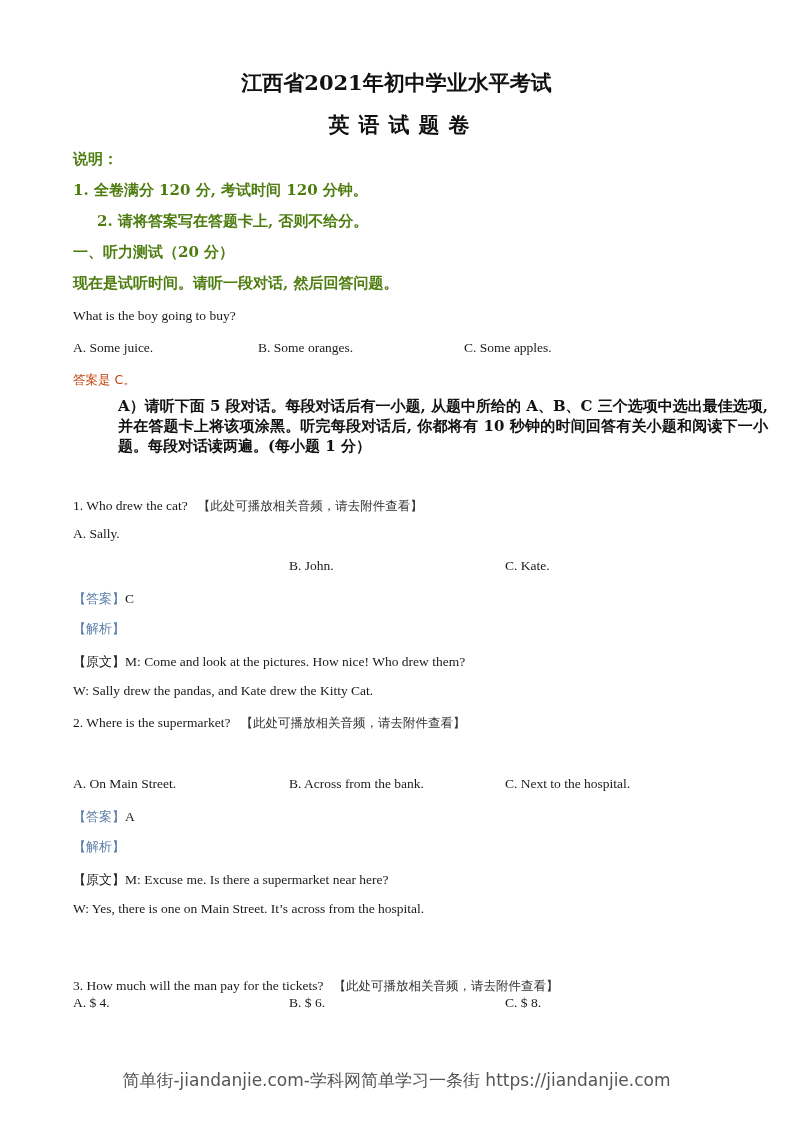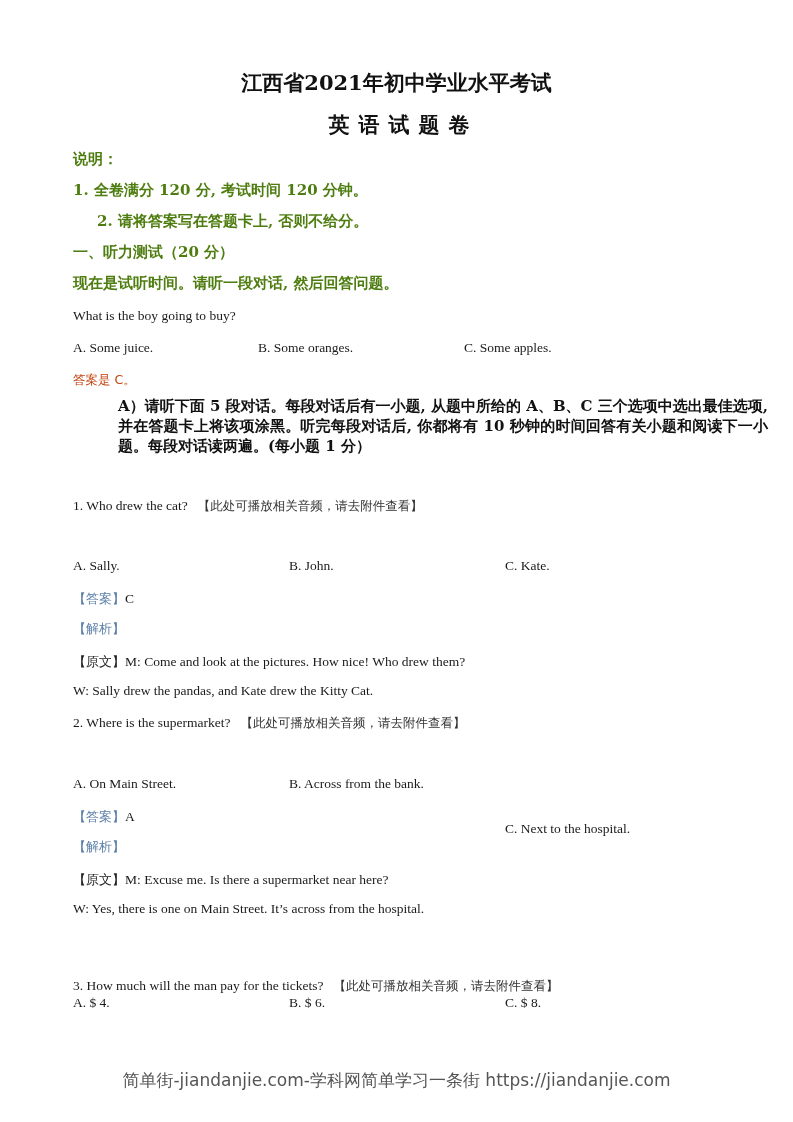--- a/index.html
+++ b/index.html
@@ -38,39 +38,39 @@
   <div class="abs opt" style="top:340px; left:258px;">B. Some oranges.</div>
   <div class="abs opt" style="top:340px; left:464px;">C. Some apples.</div>
   <div class="abs cn-plain" style="top:372px; left:73px;">答案是 C。</div>
 
   <div class="abs para" style="top:396px;">A）请听下面 5 段对话。每段对话后有一小题, 从题中所给的 A、B、C 三个选项中选出最佳选项, 并在答题卡上将该项涂黑。听完每段对话后, 你都将有 10 秒钟的时间回答有关小题和阅读下一小题。每段对话读两遍。(每小题 1 分）</div>
 
   <div class="abs" style="top:496px; left:73px;">
     <span class="opt">1. Who drew the cat?</span>
     <span class="note" style="margin-left:6px;">【此处可播放相关音频，请去附件查看】</span>
   </div>
-  <div class="abs opt" style="top:558px; left:73px;">A. Sally.</div>
+  <div class="abs opt" style="top:526px; left:73px;">A. Sally.</div>
   <div class="abs opt" style="top:558px; left:289px;">B. John.</div>
   <div class="abs opt" style="top:558px; left:505px;">C. Kate.</div>
   <div class="abs" style="top:589px; left:73px;">
     <span class="tag-blue">【答案】</span><span class="opt">C</span>
   </div>
   <div class="abs tag-blue" style="top:620px; left:73px;">【解析】</div>
   <div class="abs" style="top:652px; left:73px;">
     <span class="tag-black">【原文】</span><span class="opt">M: Come and look at the pictures. How nice! Who drew them?</span>
   </div>
   <div class="abs opt" style="top:683px; left:73px;">W: Sally drew the pandas, and Kate drew the Kitty Cat.</div>
 
   <div class="abs" style="top:713px; left:73px;">
     <span class="opt">2. Where is the supermarket?</span>
     <span class="note" style="margin-left:6px;">【此处可播放相关音频，请去附件查看】</span>
   </div>
   <div class="abs opt" style="top:776px; left:73px;">A. On Main Street.</div>
   <div class="abs opt" style="top:776px; left:289px;">B. Across from the bank.</div>
-  <div class="abs opt" style="top:776px; left:505px;margin-top:45px;">C. Next to the hospital.</div>
+  <div class="abs opt" style="top:776px; left:505px;">C. Next to the hospital.</div>
   <div class="abs" style="top:807px; left:73px;">
     <span class="tag-blue">【答案】</span><span class="opt">A</span>
   </div>
   <div class="abs tag-blue" style="top:838px; left:73px;">【解析】</div>
   <div class="abs" style="top:870px; left:73px;">
     <span class="tag-black">【原文】</span><span class="opt">M: Excuse me. Is there a supermarket near here?</span>
   </div>
   <div class="abs opt" style="top:901px; left:73px;">W: Yes, there is one on Main Street. It’s across from the hospital.</div>
 
   <div class="abs" style="top:932px; left:73px;margin-top:44px;">

